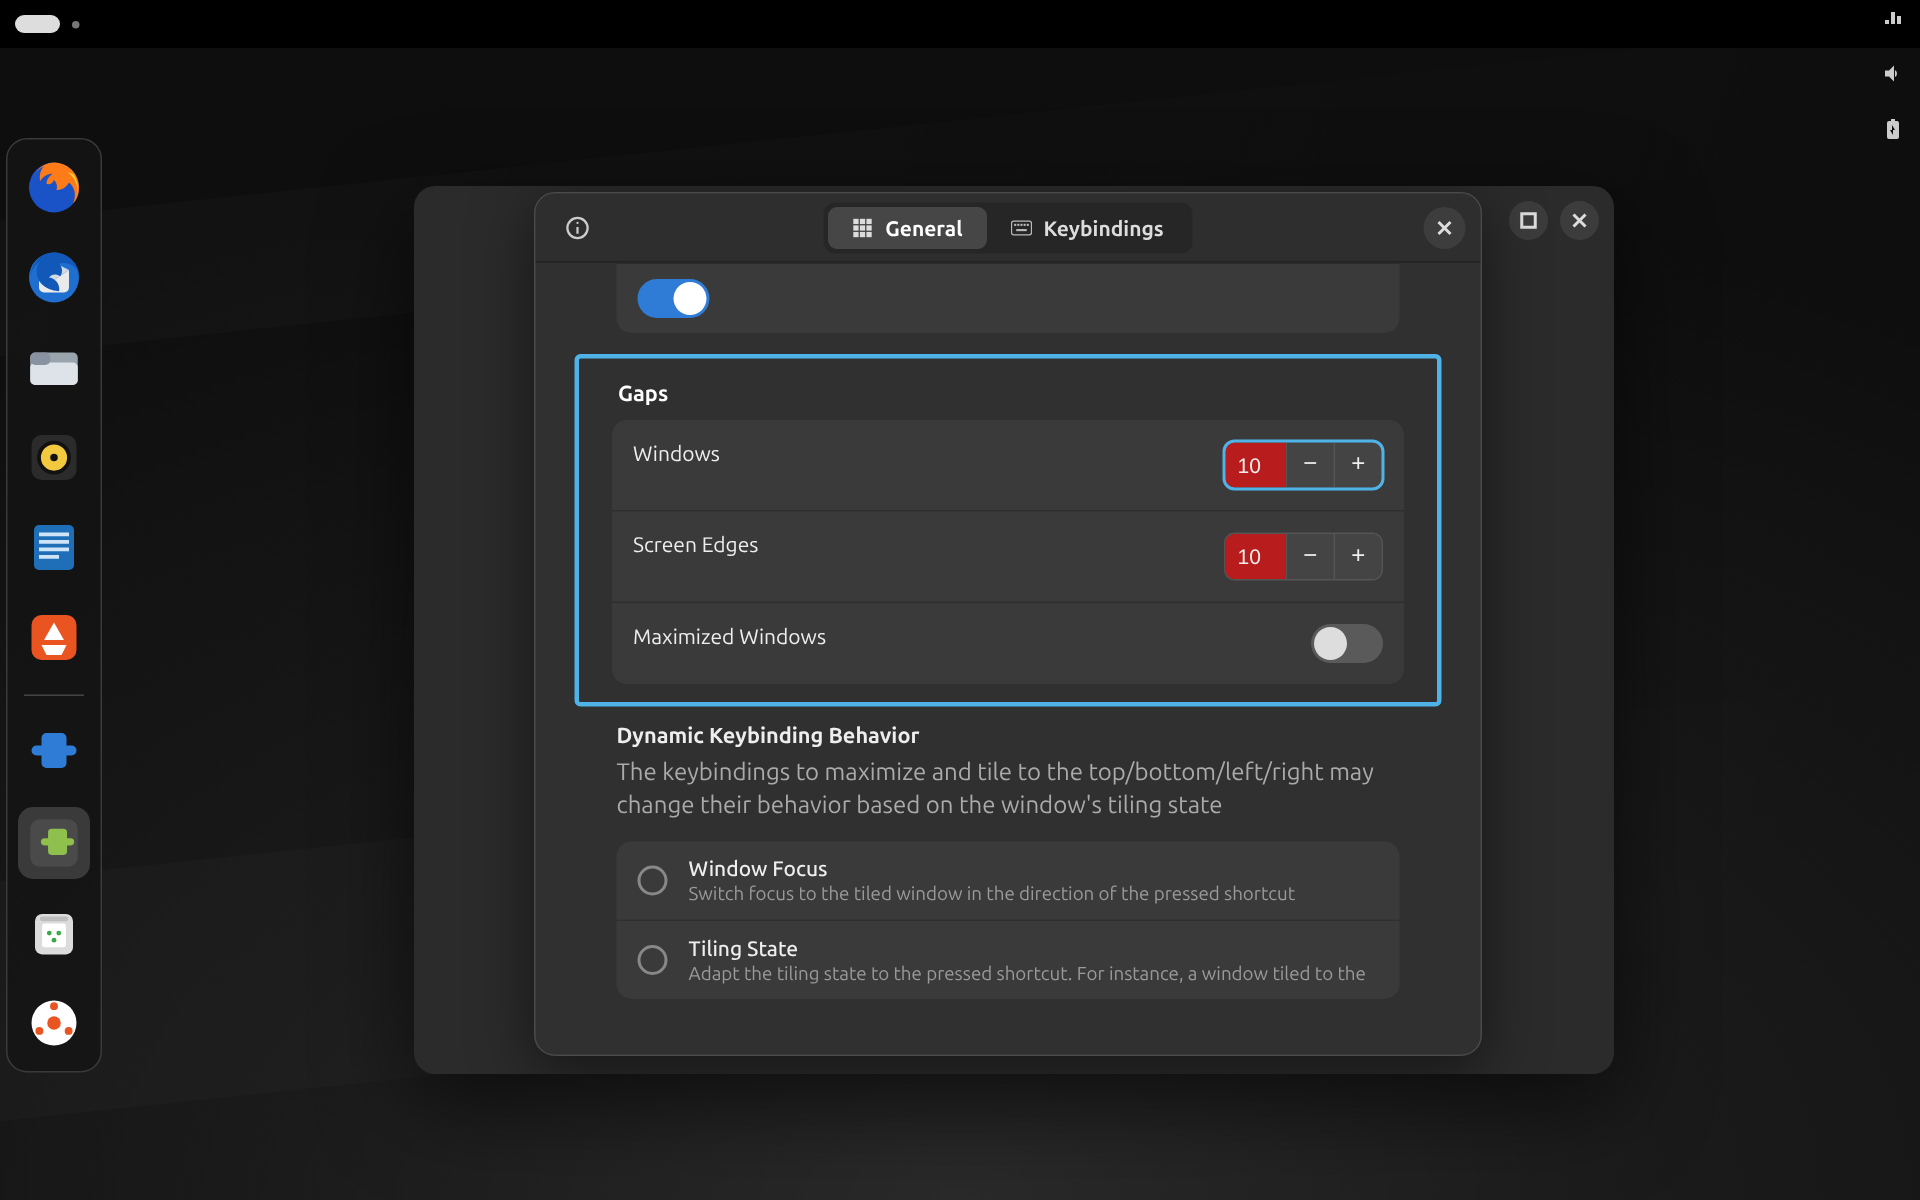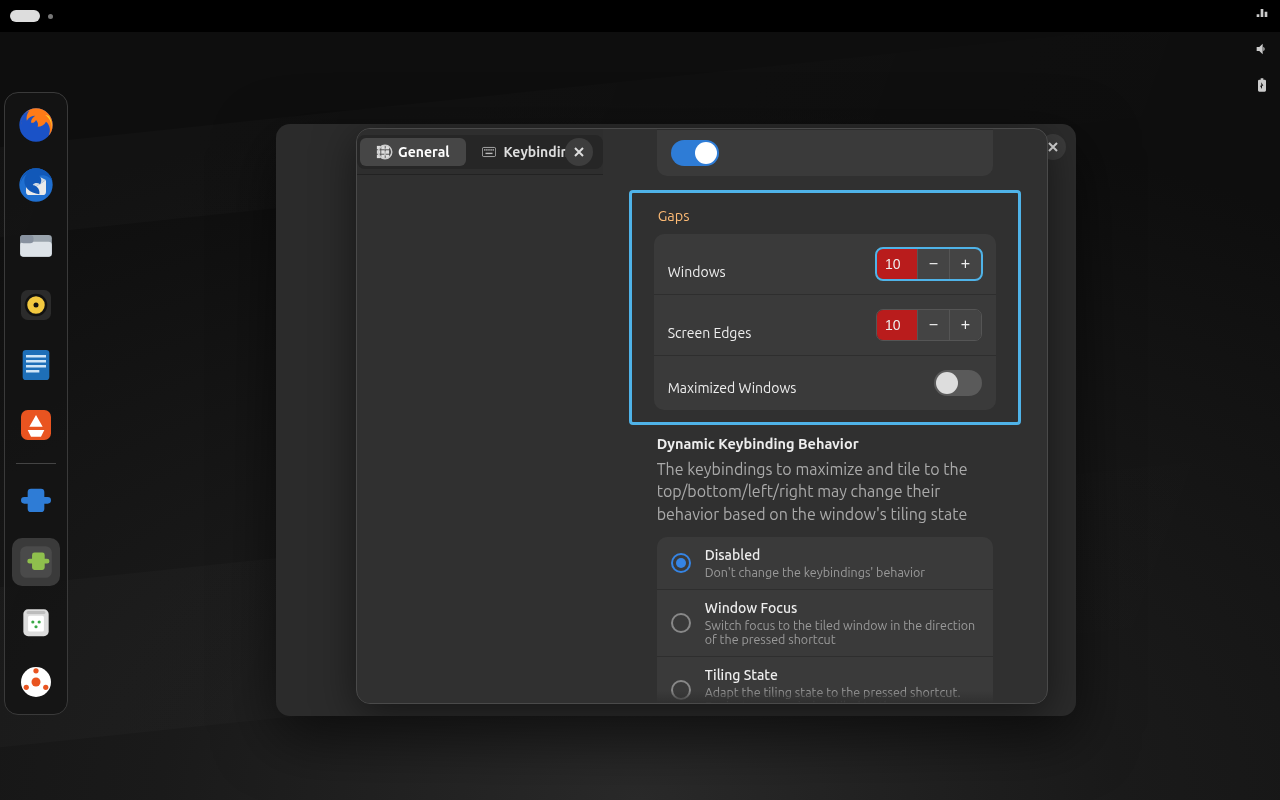--- a/index.html
+++ b/index.html
@@ -38,23 +38,23 @@
     overflow:hidden;
   }
   .outer-controls {
     position:absolute; top:10px; right:10px; display:flex; gap:8px;
   }
   .win-btn { width:26px; height:26px; border-radius:50%; background:#3c3c3c; display:flex; align-items:center; justify-content:center; cursor:pointer; }
   .win-btn svg { width:12px; height:12px; stroke:#ddd; stroke-width:2; fill:none; }
 
   
   .inner-dialog {
-    position:absolute; left:80px; top:4px; width:692px; height:576px;
+    position:absolute; left:80px; top:4px; width:632px; height:576px;
     background:#303030; border:1px solid #4a4a4a; border-radius:14px;
-    display:flex; flex-direction:row; overflow:hidden;
+    display:flex; flex-direction:column; overflow:hidden;
     box-shadow: 0 10px 40px rgba(0,0,0,0.5);
   }
   .dialog-header {
     height:46px; display:flex; align-items:center; justify-content:center;
     position:relative; border-bottom:1px solid #222;
     background:#2e2e2e;
   }
   .dialog-header .info-btn {
     position:absolute; left:14px; width:28px; height:28px; border-radius:50%;
     display:flex; align-items:center; justify-content:center; cursor:pointer;
@@ -83,24 +83,24 @@
     display:flex; align-items:center; gap:14px;
     border-top:1px solid #2b2b2b;
   }
   .partial-row .desc { flex:1; font-size:12.5px; color:#aaa; line-height:1.35; }
 
   
   .highlight-frame {
     margin: 0 26px 10px 26px;
     border:3px solid #4fb3e8; border-radius:4px; padding:8px 22px 12px 22px;
   }
-  .section-title { font-size:14.5px; font-weight:400; color:#fdba74; margin:6px 0 10px 4px; }
+  .section-title { font-size:14.5px; font-weight:700; color:#ffffff; margin:6px 0 10px 4px; }
   .setting-group { background:transparent; }
   .row {
-    background:#3a3a3a; padding:14px 14px; display:flex; align-items:flex-end;
+    background:#3a3a3a; padding:14px 14px; display:flex; align-items:flex-start;
     border-bottom:1px solid #2e2e2e;
   }
   .row:first-of-type { border-radius:10px 10px 0 0; }
   .row:last-of-type  { border-radius:0 0 10px 10px; border-bottom:none; }
   .row-label { flex:1; font-size:14px; color:#eee; }
 
   
   .spin { display:flex; align-items:stretch; border:1px solid #555; border-radius:7px; overflow:hidden; height:32px; }
   .spin.focused { outline:2px solid #4fb3e8; outline-offset:-1px; }
   .spin input {
@@ -360,27 +360,20 @@
 
           </div>
         </div>
 
         <div class="dk-section">
           <div class="sec-head">Dynamic Keybinding Behavior</div>
           <div class="sec-desc">The keybindings to maximize and tile to the top/bottom/left/right may change their behavior based on the window's tiling state</div>
 
           <div class="setting-group">
             <div class="radio-row">
-              <div class="radio checked"></div>
-              <div class="radio-texts">
-                <div class="r-title">Disabled</div>
-                <div class="r-sub">Don't change the keybindings' behavior</div>
-              </div>
-            </div>
-            <div class="radio-row">
               <div class="radio"></div>
               <div class="radio-texts">
                 <div class="r-title">Window Focus</div>
                 <div class="r-sub">Switch focus to the tiled window in the direction of the pressed shortcut</div>
               </div>
             </div>
             <div class="radio-row">
               <div class="radio"></div>
               <div class="radio-texts">
                 <div class="r-title">Tiling State</div>

